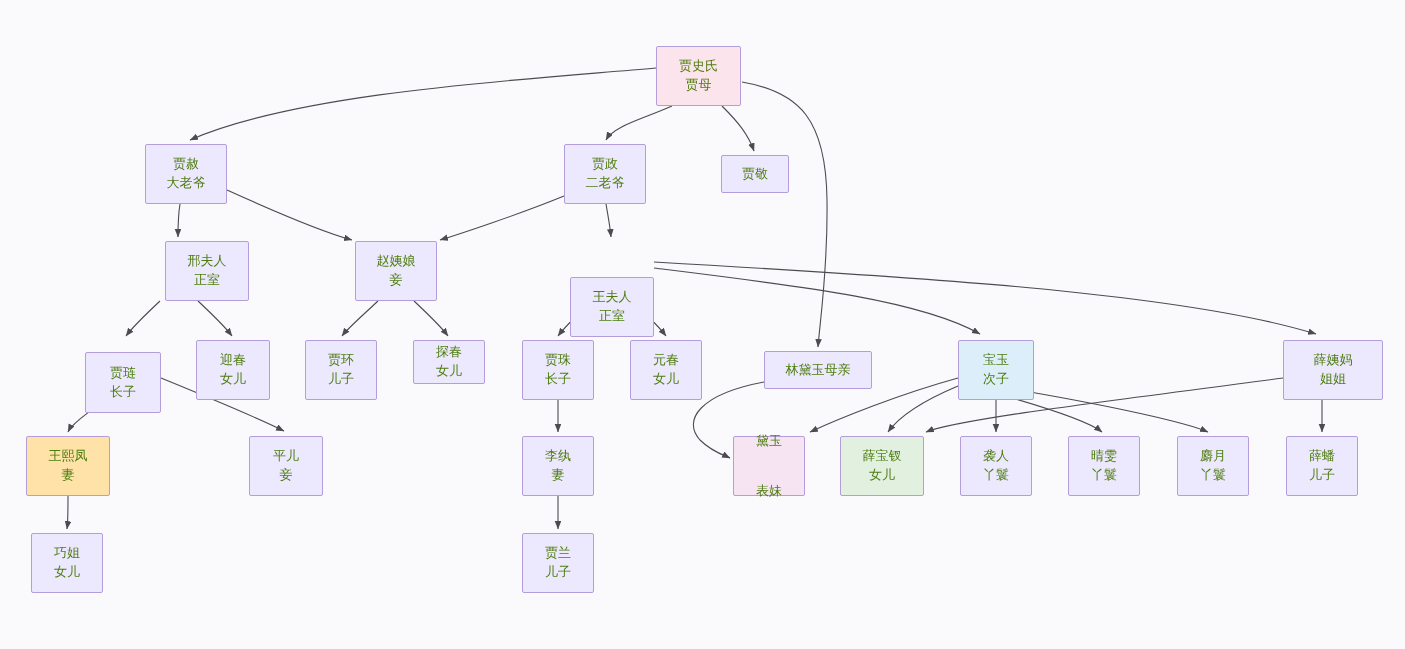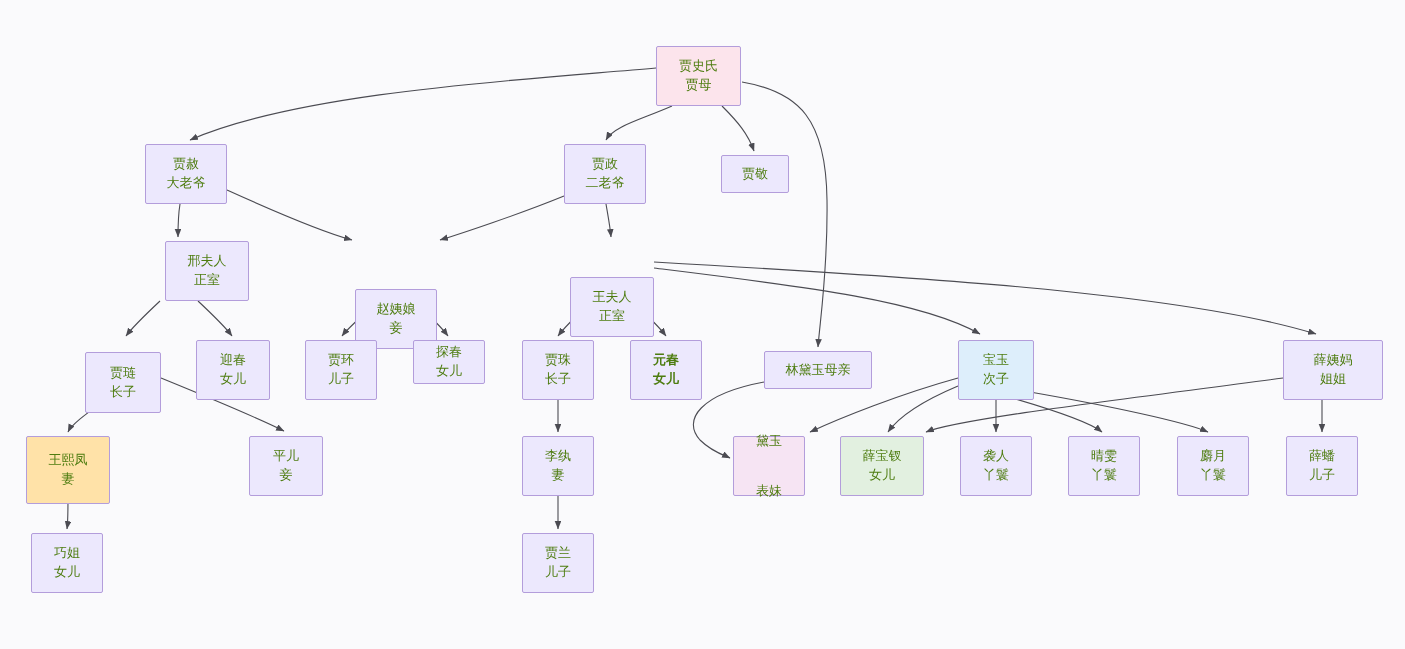--- a/index.html
+++ b/index.html
@@ -86,21 +86,21 @@
         <span class="l1">贾政</span>
         <span class="l2">二老爷</span>
       </div>
       <div class="node single" style="left: 721px; top: 155px; width: 68px; height: 38px; background: rgb(236, 232, 253); border-color: rgb(179, 157, 219);">
         <span class="l1">贾敬</span>
       </div>
       <div class="node" style="left: 136px; top: 241px; width: 84px; height: 60px; background: rgb(236, 232, 253); border-color: rgb(179, 157, 219); margin-left: 29px;">
         <span class="l1">邢夫人</span>
         <span class="l2">正室</span>
       </div>
-      <div class="node" style="left: 355px; top: 241px; width: 82px; height: 60px; background: rgb(236, 232, 253); border-color: rgb(179, 157, 219); margin-top: 48px;">
+      <div class="node" style="left: 355px; top: 241px; width: 82px; height: 60px; background: rgb(236, 232, 253); border-color: rgb(179, 157, 219);">
         <span class="l1">赵姨娘</span>
         <span class="l2">妾</span>
       </div>
       <div class="node" style="left: 570px; top: 241px; width: 84px; height: 60px; background: rgb(236, 232, 253); border-color: rgb(179, 157, 219); margin-top: 36px;">
         <span class="l1">王夫人</span>
         <span class="l2">正室</span>
       </div>
       <div class="node" style="left: 85px; top: 352px; width: 76px; height: 61px; background: rgb(236, 232, 253); border-color: rgb(179, 157, 219);">
         <span class="l1">贾琏</span>
         <span class="l2">长子</span>
@@ -114,36 +114,36 @@
         <span class="l2">儿子</span>
       </div>
       <div class="node" style="left: 413px; top: 340px; width: 72px; height: 44px; background: rgb(236, 232, 253); border-color: rgb(179, 157, 219);">
         <span class="l1">探春</span>
         <span class="l2">女儿</span>
       </div>
       <div class="node" style="left: 522px; top: 340px; width: 72px; height: 60px; background: rgb(236, 232, 253); border-color: rgb(179, 157, 219);">
         <span class="l1">贾珠</span>
         <span class="l2">长子</span>
       </div>
-      <div class="node" style="left: 630px; top: 340px; width: 72px; height: 60px; background: rgb(236, 232, 253); border-color: rgb(179, 157, 219); font-weight: bold;">
+      <div class="node" style="left: 630px; top: 340px; width: 72px; height: 60px; background: rgb(236, 232, 253); border-color: rgb(179, 157, 219);">
         <span class="l1">元春</span>
         <span class="l2">女儿</span>
       </div>
       <div class="node single" style="left: 764px; top: 351px; width: 108px; height: 38px; background: rgb(236, 232, 253); border-color: rgb(179, 157, 219);">
         <span class="l1">林黛玉母亲</span>
       </div>
       <div class="node" style="left: 958px; top: 340px; width: 76px; height: 60px; background: rgb(221, 238, 251); border-color: rgb(179, 157, 219);">
         <span class="l1">宝玉</span>
         <span class="l2">次子</span>
       </div>
       <div class="node" style="left: 1283px; top: 340px; width: 100px; height: 60px; background: rgb(236, 232, 253); border-color: rgb(179, 157, 219);">
         <span class="l1">薛姨妈</span>
         <span class="l2">姐姐</span>
       </div>
-      <div class="node" style="left: 26px; top: 436px; width: 84px; height: 68px; background: rgb(255, 226, 168); border-color: rgb(179, 157, 219);">
+      <div class="node" style="left: 26px; top: 436px; width: 84px; height: 60px; background: rgb(255, 226, 168); border-color: rgb(179, 157, 219);">
         <span class="l1">王熙凤</span>
         <span class="l2">妻</span>
       </div>
       <div class="node" style="left: 249px; top: 436px; width: 74px; height: 60px; background: rgb(236, 232, 253); border-color: rgb(179, 157, 219);">
         <span class="l1">平儿</span>
         <span class="l2">妾</span>
       </div>
       <div class="node" style="left: 522px; top: 436px; width: 72px; height: 60px; background: rgb(236, 232, 253); border-color: rgb(179, 157, 219);">
         <span class="l1">李纨</span>
         <span class="l2">妻</span>

